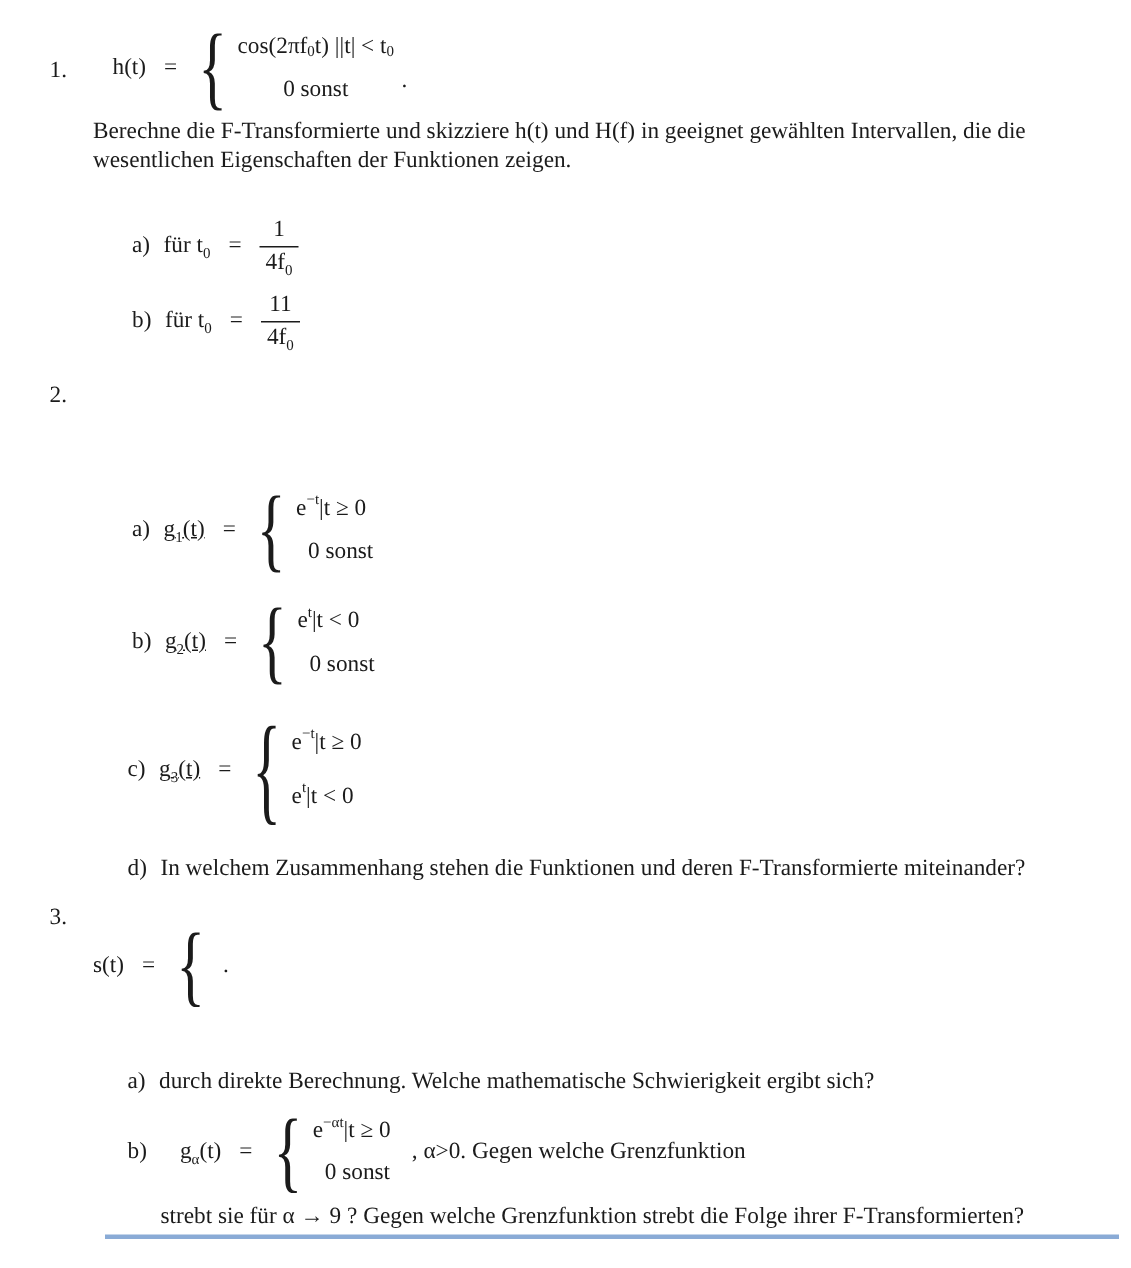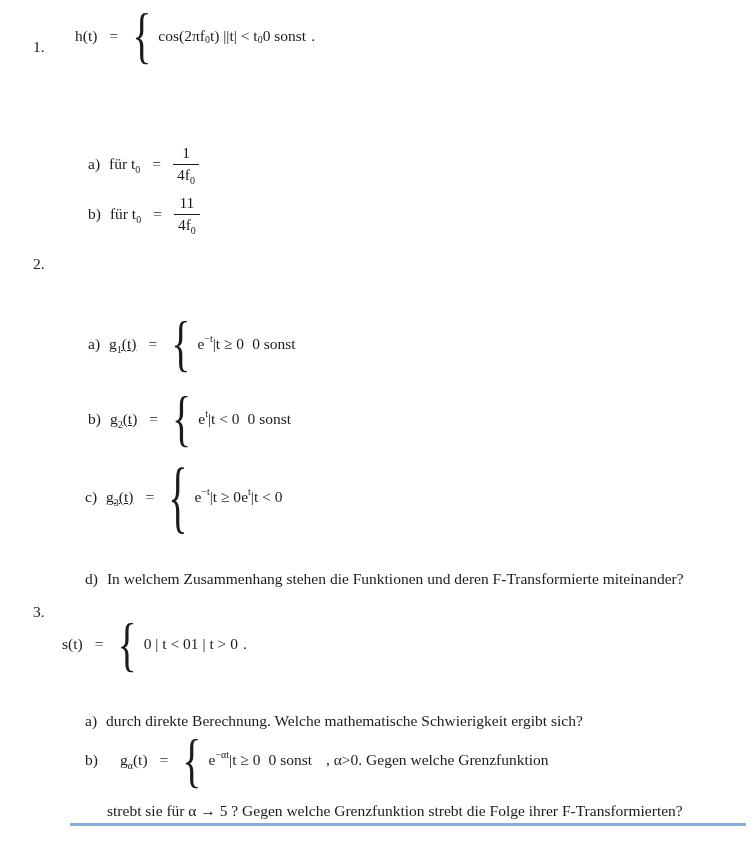--- a/index.html
+++ b/index.html
@@ -15,21 +15,21 @@
   .eq  { margin:0 12px; }
   .fn  { margin-left:13px; white-space:nowrap; }
   .fn0 { margin-left:0;text-decoration:underline; }
   .brace {
     display:inline-block; line-height:1; font-weight:400; color:#1b1b1b;
     font-size:40px; transform:scaleY(1.55); transform-origin:center;
     margin:0 7px 0 2px;
   }
   .b-tall { transform:scaleY(2.0); }
   .b-med  { transform:scaleY(1.5); }
-  .col { display:flex; flex-direction:row; }
+  .col { display:flex; flex-direction:column; }
   .col-center { align-items:center; }
   .row { display:flex; align-items:center; }
   .r28 { height:28px; } .r29 { height:29px; } .r36 { height:36px; }
   .row-ind { padding-left:8px; }
   .sb { font-size:10px; position:relative; top:4px; line-height:0; }
   .sp { font-size:10px; position:relative; top:-5px; line-height:0; }
   .tail { align-self:flex-end; padding-bottom:11px; margin-left:5px; }
   .suffix { margin-left:14px; }
   .frac { display:inline-flex; flex-direction:column; align-items:center; }
   .fnum { padding:0 3px 2px; }
@@ -52,20 +52,21 @@
         <span>cos(2πf</span>
           <span class="sb">0</span>
           <span>t) ||t| &lt; t</span>
           <span class="sb">0</span>
       </span>
       <span class="row r29">0 sonst</span>
     </span>
     <span class="tail">.</span>
   </div>
 
+  <div class="abs txt" style="left:62px;top:78px;width:684px">Berechne die F-Transformierte und skizziere h(t) und H(f) in geeignet gewählten Intervallen, die die wesentlichen Eigenschaften der Funktionen zeigen.</div>
 
   <div class="abs line" style="left:88px;top:144px">
     <span class="lbl">a)</span>
     <span><span>für t</span><span class="sb">0</span></span>
     <span class="eq">=</span>
     <span class="frac">
       <span class="fnum">1</span>
       <span class="fden"><span>4f</span><span class="sb">0</span></span>
     </span>
   </div>
@@ -135,24 +136,20 @@
     <span class="lbl">d)</span>
     <span>In welchem Zusammenhang stehen die Funktionen und deren F-Transformierte miteinander?</span>
   </div>
 
   <div class="abs" style="left:33px;top:603px">3.</div>
 
   <div class="abs line" style="left:62px;top:624px">
     <span>s(t)</span>
     <span class="eq">=</span>
     <span class="brace b-med">{</span>
-    <span class="col">
-      <span class="row r28">0 | t &lt; 0</span>
-      <span class="row r28">1 | t &gt; 0</span>
-    </span>
     <span class="tail">.</span>
   </div>
 
   <div class="abs line" style="left:85px;top:712px">
     <span class="lbl">a)</span>
     <span>durch direkte Berechnung. Welche mathematische Schwierigkeit ergibt sich?</span>
   </div>
 
   <div class="abs line" style="left:85px;top:740px">
     <span class="lbl">b)</span>
@@ -163,17 +160,17 @@
       <span class="row r28">
           <span>e</span>
           <span class="sp">−αt</span>
           <span>|t ≥ 0</span>
         </span>
       <span class="row r28 row-ind">0 sonst</span>
     </span>
     <span class="suffix">, α&gt;0. Gegen welche Grenzfunktion</span>
   </div>
 
-  <div class="abs" style="left:107px;top:802px">strebt sie für α → 5 ? Gegen welche Grenzfunktion strebt die Folge ihrer F-Transformierten?</div>
+  <div class="abs" style="left:107px;top:802px">strebt sie für α → 9 ? Gegen welche Grenzfunktion strebt die Folge ihrer F-Transformierten?</div>
 
   <div class="sep" style="background:#8aabd6"></div>
 
 </div>
 
 </body></html>

